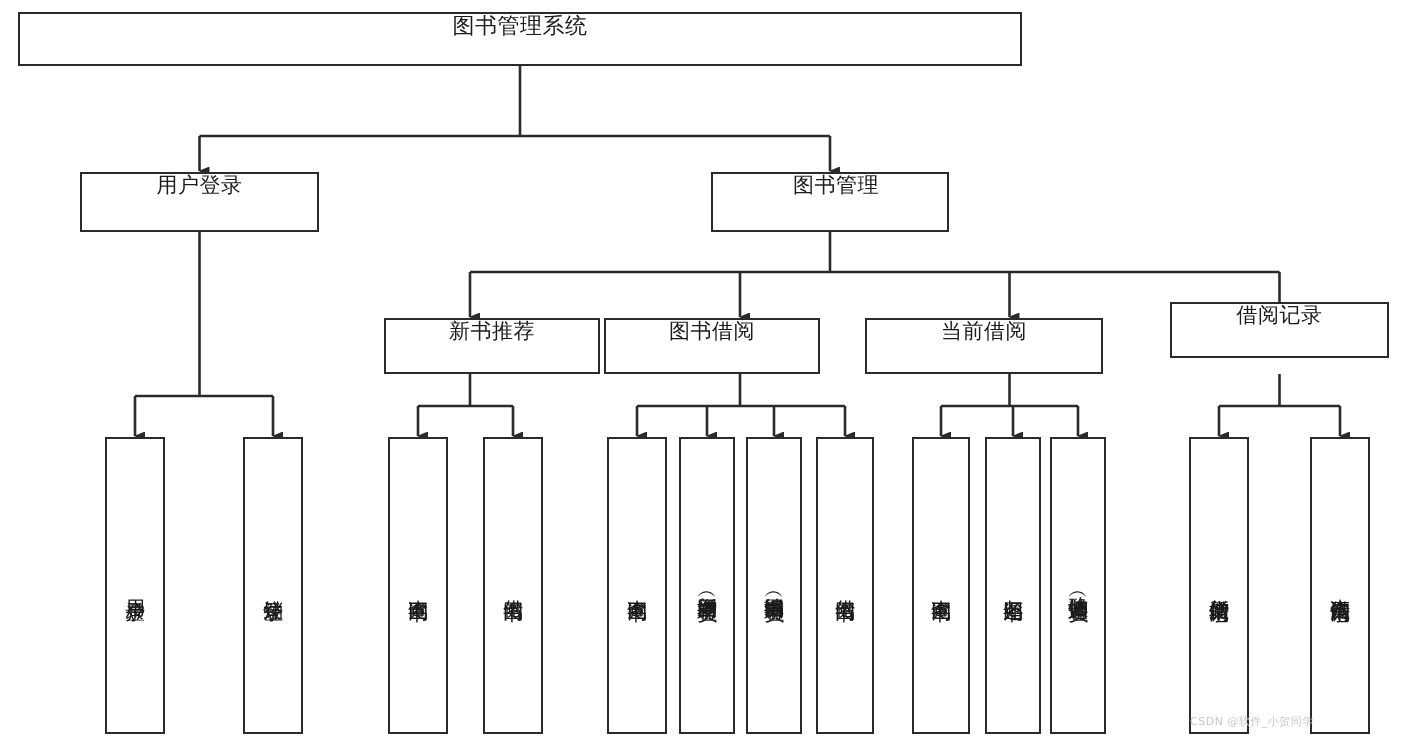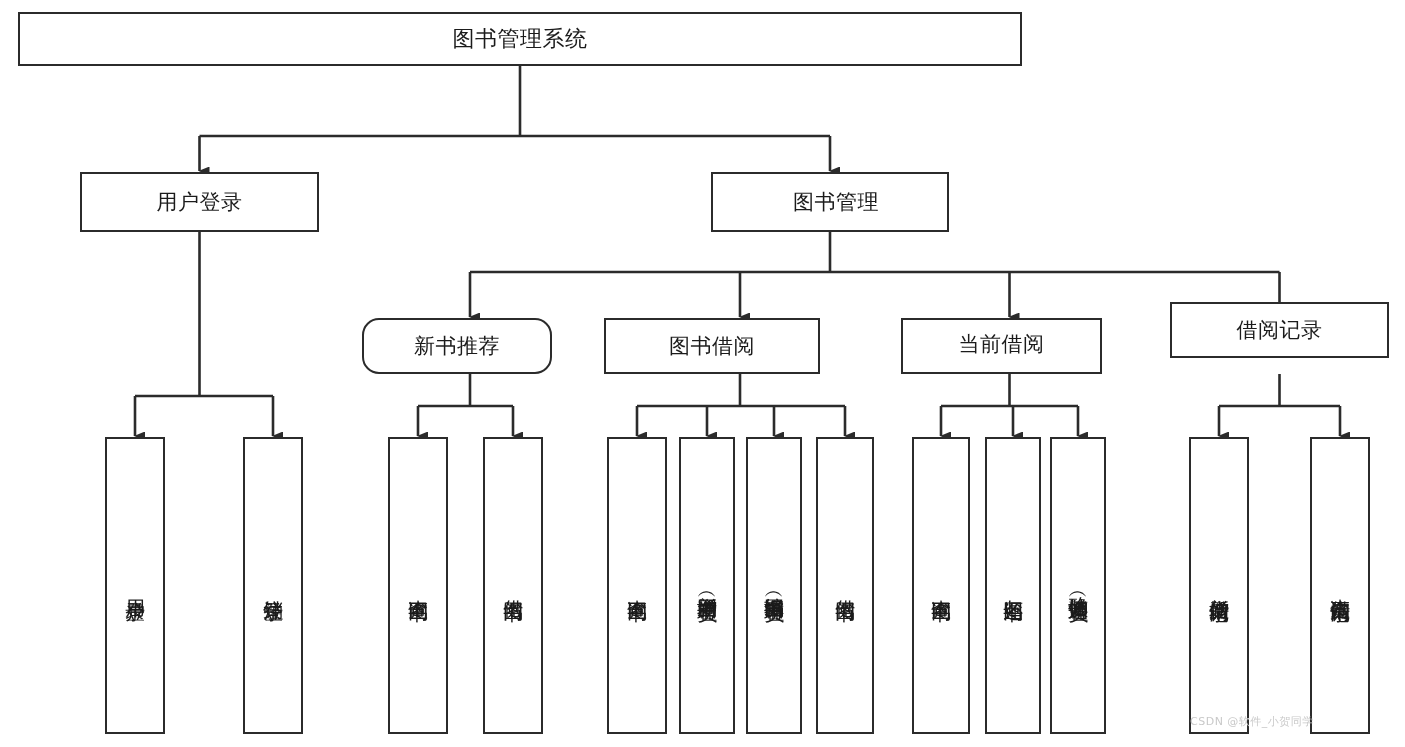--- a/index.html
+++ b/index.html
@@ -27,21 +27,21 @@
     width: 1405px;
     height: 747px;
     pointer-events: none;
   }
   .node {
     position: absolute;
     box-sizing: border-box;
     background: #ffffff;
     border: 2px solid #2b2b2b;
     display: flex;
-    align-items: center;
+    align-items: flex-start;
     justify-content: center;
     overflow: hidden;
   }
   .node-label {
     color: #1b1b1b;
     text-align: center;
     line-height: 1.05;
     white-space: nowrap;
   }
   
@@ -125,27 +125,27 @@
   <div id="node-layer">
       <div class="node horiz root" style="left: 18px; top: 12px; width: 1004px; height: 54px;">
         <span class="node-label">图书管理系统</span>
       </div>
       <div class="node horiz" style="left: 80px; top: 172px; width: 239px; height: 60px;">
         <span class="node-label">用户登录</span>
       </div>
       <div class="node horiz" style="left: 711px; top: 172px; width: 238px; height: 60px; padding-left: 12px;">
         <span class="node-label">图书管理</span>
       </div>
-      <div class="node horiz" style="left: 362px; top: 318px; width: 190px; height: 56px; border-radius: 17px;">
+      <div class="node horiz" style="left: 384px; top: 318px; width: 216px; height: 56px;">
         <span class="node-label">新书推荐</span>
       </div>
       <div class="node horiz" style="left: 604px; top: 318px; width: 216px; height: 56px;">
         <span class="node-label">图书借阅</span>
       </div>
-      <div class="node horiz" style="left: 901px; top: 318px; width: 201px; height: 56px; font-family: Liberation Mono, monospace;">
+      <div class="node horiz" style="left: 865px; top: 318px; width: 238px; height: 56px;">
         <span class="node-label">当前借阅</span>
       </div>
       <div class="node horiz" style="left: 1170px; top: 302px; width: 219px; height: 56px;">
         <span class="node-label">借阅记录</span>
       </div>
       <div class="node vert" style="left: 105px; top: 437px; width: 60px; height: 297px;">
         <span class="node-label">用户登录</span>
       </div>
       <div class="node vert" style="left: 243px; top: 437px; width: 60px; height: 297px;">
         <span class="node-label">注销登录</span>

